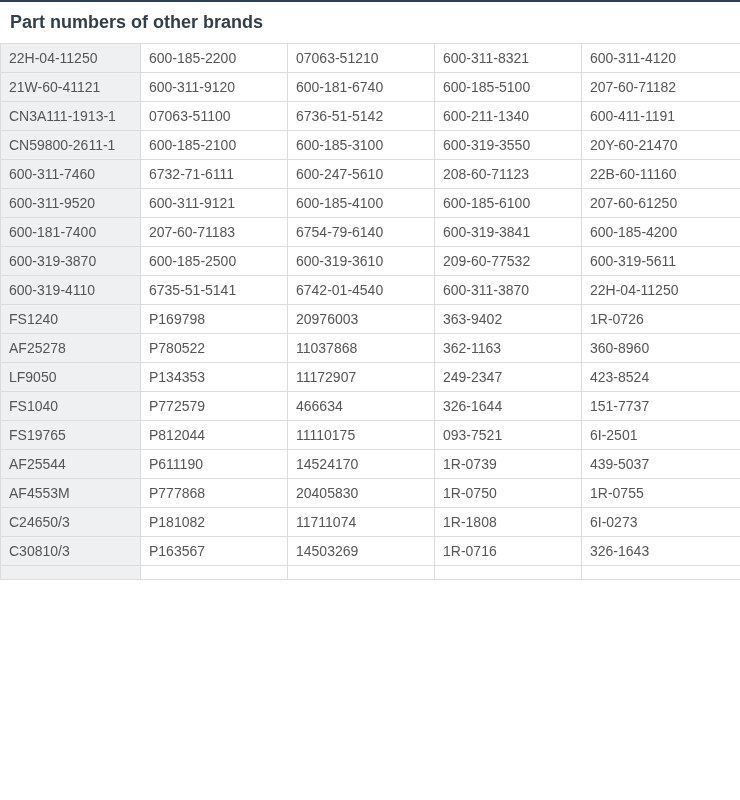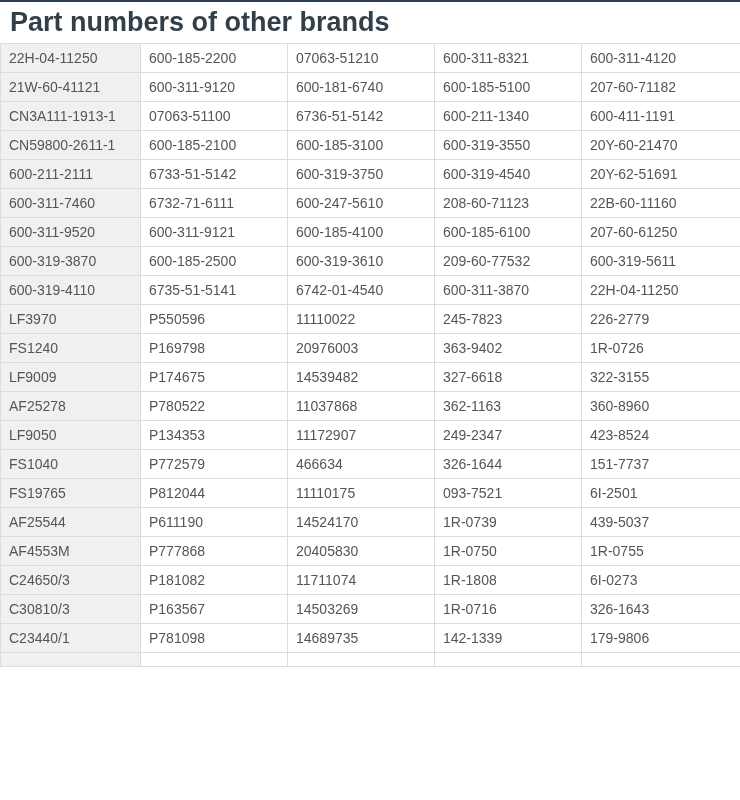--- a/index.html
+++ b/index.html
@@ -14,21 +14,21 @@
     width: 740px; height: 800px;
     overflow: hidden;
     background: #ffffff;
     font-family: "Liberation Sans", sans-serif;
   }
   .top-bar {
     height: 2px;
     background: var(--accent);
   }
   .page-title {
-    font-size: 27px;
+    font-size: 18px;
     font-weight: bold;
     color: var(--title-text);
     padding: 8px 10px 9px 10px;
     line-height: 24px;
   }
   table.parts-table {
     width: 740px;
     border-collapse: collapse;
     table-layout: fixed;
   }
@@ -93,76 +93,62 @@
         <td>600-411-1191</td>
       </tr>
       <tr>
         <td>CN59800-2611-1</td>
         <td>600-185-2100</td>
         <td>600-185-3100</td>
         <td>600-319-3550</td>
         <td>20Y-60-21470</td>
       </tr>
       <tr>
-        <td>600-211-2111</td>
-        <td>6733-51-5142</td>
-        <td>600-319-3750</td>
-        <td>600-319-4540</td>
-        <td>20Y-62-51691</td>
-      </tr>
-      <tr>
         <td>600-311-7460</td>
         <td>6732-71-6111</td>
         <td>600-247-5610</td>
         <td>208-60-71123</td>
         <td>22B-60-11160</td>
       </tr>
       <tr>
         <td>600-311-9520</td>
         <td>600-311-9121</td>
         <td>600-185-4100</td>
         <td>600-185-6100</td>
         <td>207-60-61250</td>
       </tr>
       <tr>
+        <td>600-181-7400</td>
+        <td>207-60-71183</td>
+        <td>6754-79-6140</td>
+        <td>600-319-3841</td>
+        <td>600-185-4200</td>
+      </tr>
+      <tr>
         <td>600-319-3870</td>
         <td>600-185-2500</td>
         <td>600-319-3610</td>
         <td>209-60-77532</td>
         <td>600-319-5611</td>
       </tr>
       <tr>
         <td>600-319-4110</td>
         <td>6735-51-5141</td>
         <td>6742-01-4540</td>
         <td>600-311-3870</td>
         <td>22H-04-11250</td>
       </tr>
       <tr>
-        <td>LF3970</td>
-        <td>P550596</td>
-        <td>11110022</td>
-        <td>245-7823</td>
-        <td>226-2779</td>
-      </tr>
-      <tr>
         <td>FS1240</td>
         <td>P169798</td>
         <td>20976003</td>
         <td>363-9402</td>
         <td>1R-0726</td>
       </tr>
       <tr>
-        <td>LF9009</td>
-        <td>P174675</td>
-        <td>14539482</td>
-        <td>327-6618</td>
-        <td>322-3155</td>
-      </tr>
-      <tr>
         <td>AF25278</td>
         <td>P780522</td>
         <td>11037868</td>
         <td>362-1163</td>
         <td>360-8960</td>
       </tr>
       <tr>
         <td>LF9050</td>
         <td>P134353</td>
         <td>11172907</td>
@@ -204,27 +190,20 @@
         <td>1R-1808</td>
         <td>6I-0273</td>
       </tr>
       <tr>
         <td>C30810/3</td>
         <td>P163567</td>
         <td>14503269</td>
         <td>1R-0716</td>
         <td>326-1643</td>
       </tr>
-      <tr>
-        <td>C23440/1</td>
-        <td>P781098</td>
-        <td>14689735</td>
-        <td>142-1339</td>
-        <td>179-9806</td>
-      </tr>
       <tr class="partial-row">
         <td></td>
         <td></td>
         <td></td>
         <td></td>
         <td></td>
       </tr>
     </tbody>
 </table>
 

